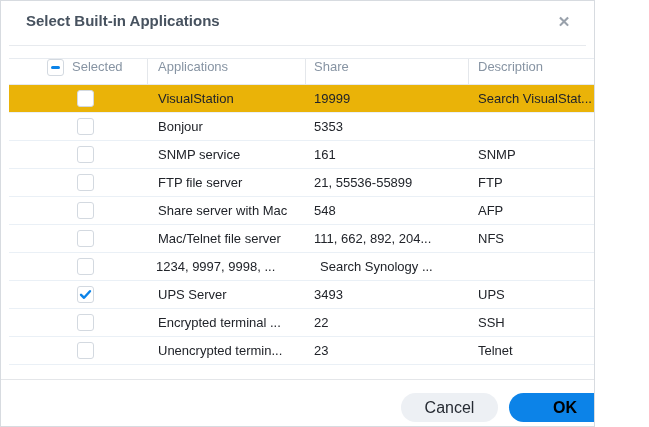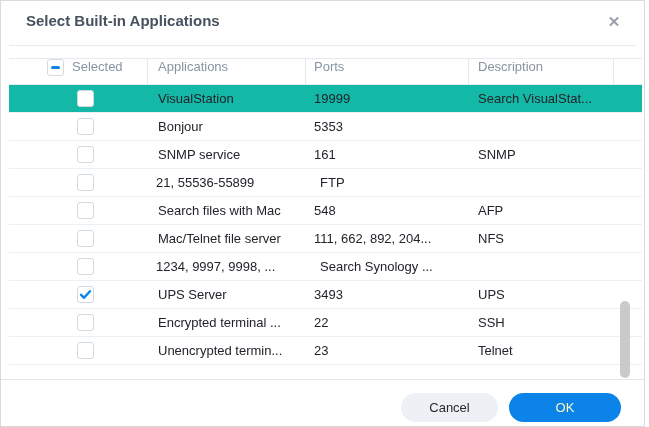--- a/index.html
+++ b/index.html
@@ -1,19 +1,19 @@
 <!DOCTYPE html>
 <html><head>
 <meta charset="utf-8">
 <style>
   * { margin:0; padding:0; box-sizing:border-box; }
   html,body { width:649px; height:427px; }
   body { font-family:"Liberation Sans", sans-serif; background:#fff; }
 
-  .dialog { position:relative; width:645px; height:427px; background:#fff;
+  .dialog { position:relative; width:595px; height:427px; background:#fff;
             border:1px solid #d7dbe0; overflow:hidden; }
 
   
   .titlebar { position:absolute; top:0; left:0; right:0; height:44px; background:#fff; }
   .title { position:absolute; left:25px; top:11px; font-size:15px; font-weight:bold; color:#47525f; }
   .close-btn { position:absolute; right:17px; top:8px; width:26px; height:26px; line-height:26px;
                text-align:center; font-size:15px; font-weight:bold; color:#99a1ab; cursor:pointer; }
   .titlebar-divider { position:absolute; top:44px; left:8px; right:8px; height:1px; background:#e7eaee; }
 
   
@@ -23,44 +23,44 @@
   .th { height:100%; display:flex; align-items:flex-start; border-right:1px solid #e4e7eb; }
   .th.c-check { width:139px; padding-left:38px; }
   .th.c-app   { width:158px; padding-left:10px; }
   .th.c-ports { width:163px; padding-left:8px; }
   .th.c-desc  { width:145px; padding-left:9px; }
   .th.c-spacer{ width:20px; border-right:none; }
   .th-label { margin-left:8px; }
 
   .row { display:flex; height:28px; align-items:center; border-bottom:1px solid #eaf0f6;
          font-size:13px; color:#21242a; background:#fff; cursor:pointer; }
-  .row.highlighted { background:#14b8a6; }
+  .row.highlighted { background:#eab308; }
   .cell { overflow:hidden; white-space:nowrap; }
   .cell.c-check { width:139px; padding-left:68px; }
   .cell.c-app   { width:158px; padding-left:10px; }
   .cell.c-ports { width:163px; padding-left:8px; }
   .cell.c-desc  { width:145px; padding-left:9px; }
 
   
   .checkbox { width:17px; height:17px; border:1px solid #d3d9e0; border-radius:3px; background:#fff;
               display:flex; align-items:center; justify-content:center; }
   .checkbox .check { display:none; }
   .row.checked .checkbox .check { display:block; }
   .minus-mark { width:9px; height:3px; border-radius:1.5px; background:#0c83e8; }
 
   
   .scroll-thumb { position:absolute; left:619px; top:300px; width:10px; height:77px;
                   border-radius:5px; background:#c9cacc; }
 
   
   .footer-divider { position:absolute; left:0; right:0; top:378px; height:1px; background:#e4e6e9; }
   .btn { position:absolute; top:392px; height:29px; border:none; border-radius:15px;
-         font-family:"Liberation Sans", sans-serif; font-size:13px; cursor:pointer; }
+         font-family:"Liberation Sans", sans-serif; font-size:16px; cursor:pointer; }
   .btn-cancel { left:400px; width:97px; background:#edf0f4; color:#262b33; }
-  .btn-ok { left:508px; width:112px; background:#0c83e8; color:#fef9c3; font-weight:normal;text-align:center; }
+  .btn-ok { left:508px; width:112px; background:#0c83e8; color:#000000; font-weight:bold;text-align:center; }
 </style>
 </head>
 <body>
 
 <div class="dialog">
 
   <div class="titlebar">
     <div class="title">Select Built-in Applications</div>
     <div class="close-btn">✕</div>
   </div>
@@ -69,21 +69,21 @@
   <div class="table">
 
     <div class="thead">
       <div class="th c-check">
         <span class="checkbox">
           <span class="minus-mark"></span>
         </span>
         <span class="th-label">Selected</span>
       </div>
       <div class="th c-app">Applications</div>
-      <div class="th c-ports">Ports</div>
+      <div class="th c-ports">Share</div>
       <div class="th c-desc">Description</div>
       <div class="th c-spacer"></div>
     </div>
 
     <div id="rows">
         <div class="row highlighted">
           <div class="cell c-check">
             <span class="checkbox"></span>
           </div>
           <div class="cell c-app">VisualStation</div>
@@ -102,28 +102,29 @@
             <span class="checkbox"></span>
           </div>
           <div class="cell c-app">SNMP service</div>
           <div class="cell c-ports">161</div>
           <div class="cell c-desc">SNMP</div>
         </div>
         <div class="row">
           <div class="cell c-check">
             <span class="checkbox"></span>
           </div>
+          <div class="cell c-app">FTP file server</div>
           <div class="cell c-ports">21, 55536-55899</div>
           <div class="cell c-desc">FTP</div>
         </div>
         <div class="row">
           <div class="cell c-check">
             <span class="checkbox"></span>
           </div>
-          <div class="cell c-app">Search files with Mac</div>
+          <div class="cell c-app">Share server with Mac</div>
           <div class="cell c-ports">548</div>
           <div class="cell c-desc">AFP</div>
         </div>
         <div class="row">
           <div class="cell c-check">
             <span class="checkbox"></span>
           </div>
           <div class="cell c-app">Mac/Telnet file server</div>
           <div class="cell c-ports">111, 662, 892, 204...</div>
           <div class="cell c-desc">NFS</div>

